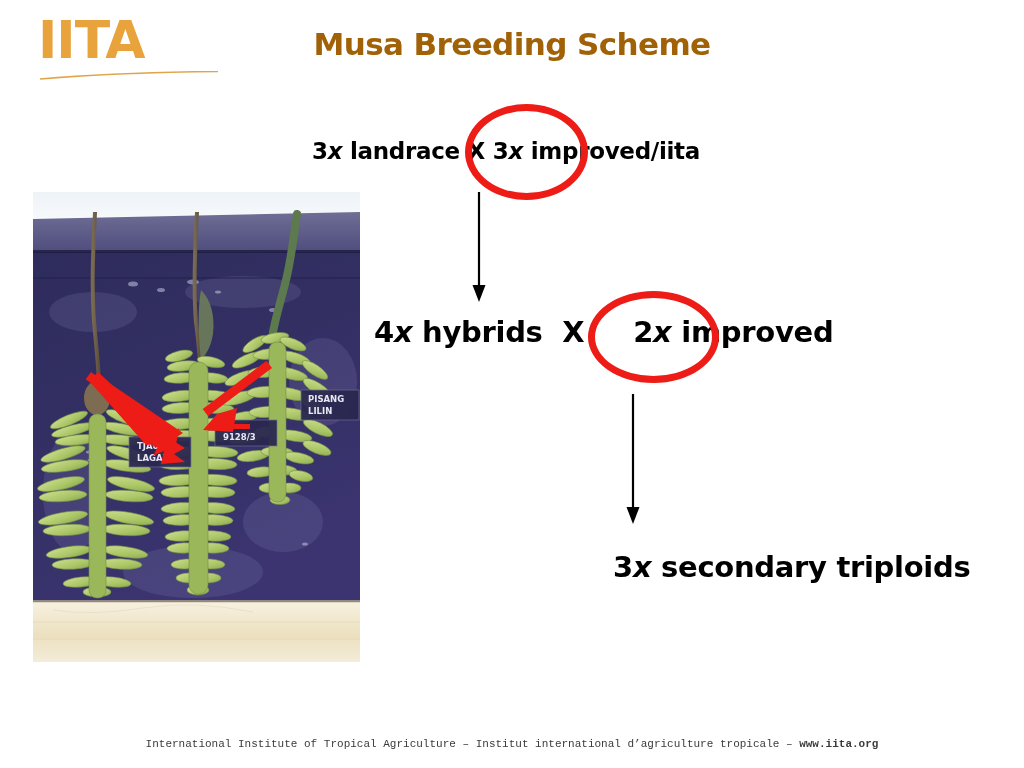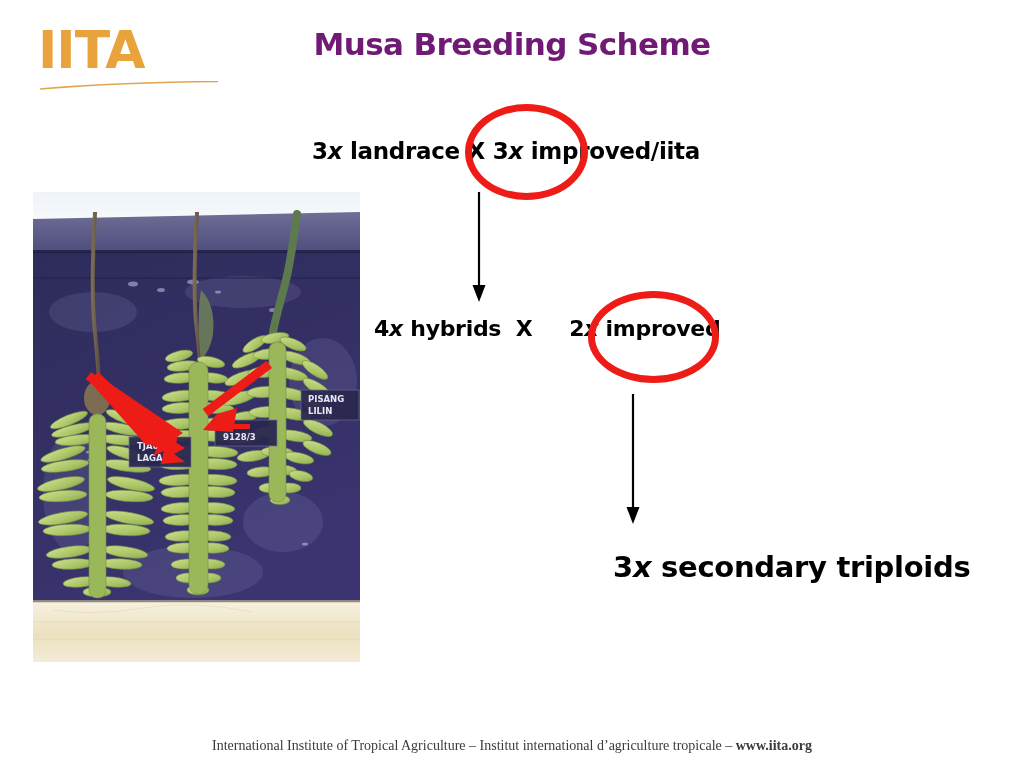--- a/index.html
+++ b/index.html
@@ -12,21 +12,21 @@
     width: 1024px; height: 768px;
     position: relative;
     overflow: hidden;
     font-family: "Liberation Sans", sans-serif;
     color: #000;
   }
 
   
   #logo {
     position: absolute;
-    left: 30px; top: 24px;
+    left: 30px; top: 14px;
     width: 195px; height: 92px;
   }
   #logo-word {
     position: absolute;
     left: 8px; top: 0px;
     font-family: "DejaVu Sans", sans-serif;
     font-size: 52px;
     font-weight: bold;
     letter-spacing: -1px;
     color: #E8A33D;
@@ -50,21 +50,21 @@
   
   #title {
     position: absolute;
     left: 0; top: 26px;
     width: 1024px;
     text-align: center;
     font-family: "DejaVu Sans", sans-serif;
     font-size: 31px;
     font-weight: bold;
     letter-spacing: -0.6px;
-    color: #701a75;
+    color: #a16207;
   }
 
   
   .scheme-line {
     position: absolute;
     font-family: "DejaVu Sans", sans-serif;
     font-weight: bold;
     color: #000;
     white-space: nowrap;
     line-height: 1;
@@ -72,21 +72,21 @@
   .scheme-line .it {
     font-style: italic;
   }
   #line-1 {
     left: 312px; top: 140px;
     font-size: 23px;
     letter-spacing: -0.3px;
   }
   #line-2 {
     left: 374px; top: 318px;
-    font-size: 22px;
+    font-size: 29px;
     letter-spacing: -0.3px;
   }
   #line-3 {
     left: 613px; top: 553px;
     font-size: 29px;
     letter-spacing: -0.3px;
   }
 
   
   .red-ellipse {
@@ -112,22 +112,22 @@
     background: #3b3866;
   }
   #photo svg { display: block; }
 
   
   #footer {
     position: absolute;
     left: 0; top: 738px;
     width: 1024px;
     text-align: center;
-    font-family: Liberation Serif, serif;
-    font-size: 14px;
+    font-family: Liberation Mono, monospace;
+    font-size: 11px;
     color: #3b3b3b;
     white-space: nowrap;
   }
   #footer .url { font-weight: bold; }
 </style>
 </head>
 <body>
 
 <div id="logo">
   <div id="logo-word">IITA</div>

